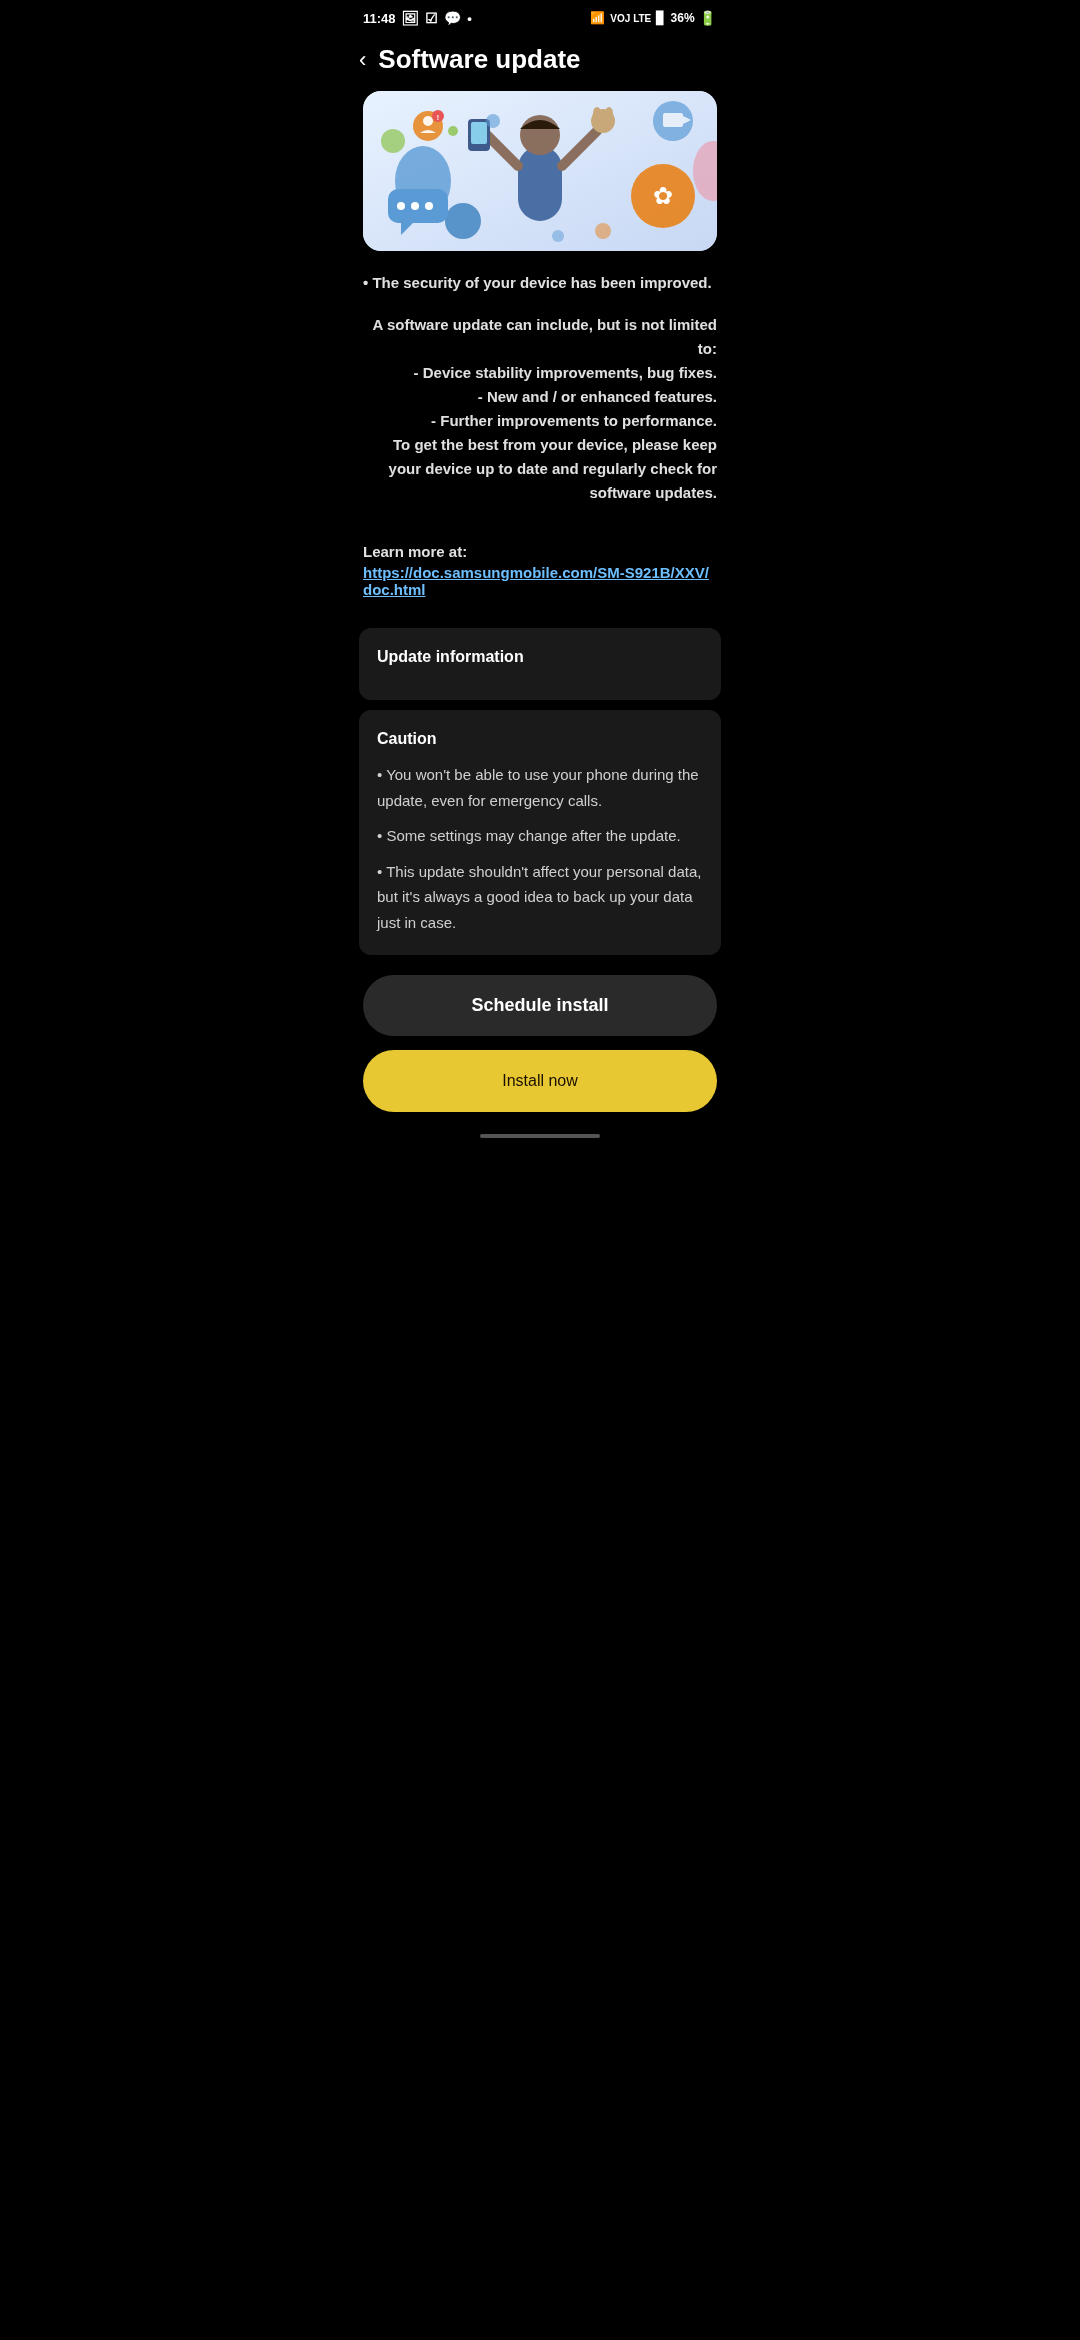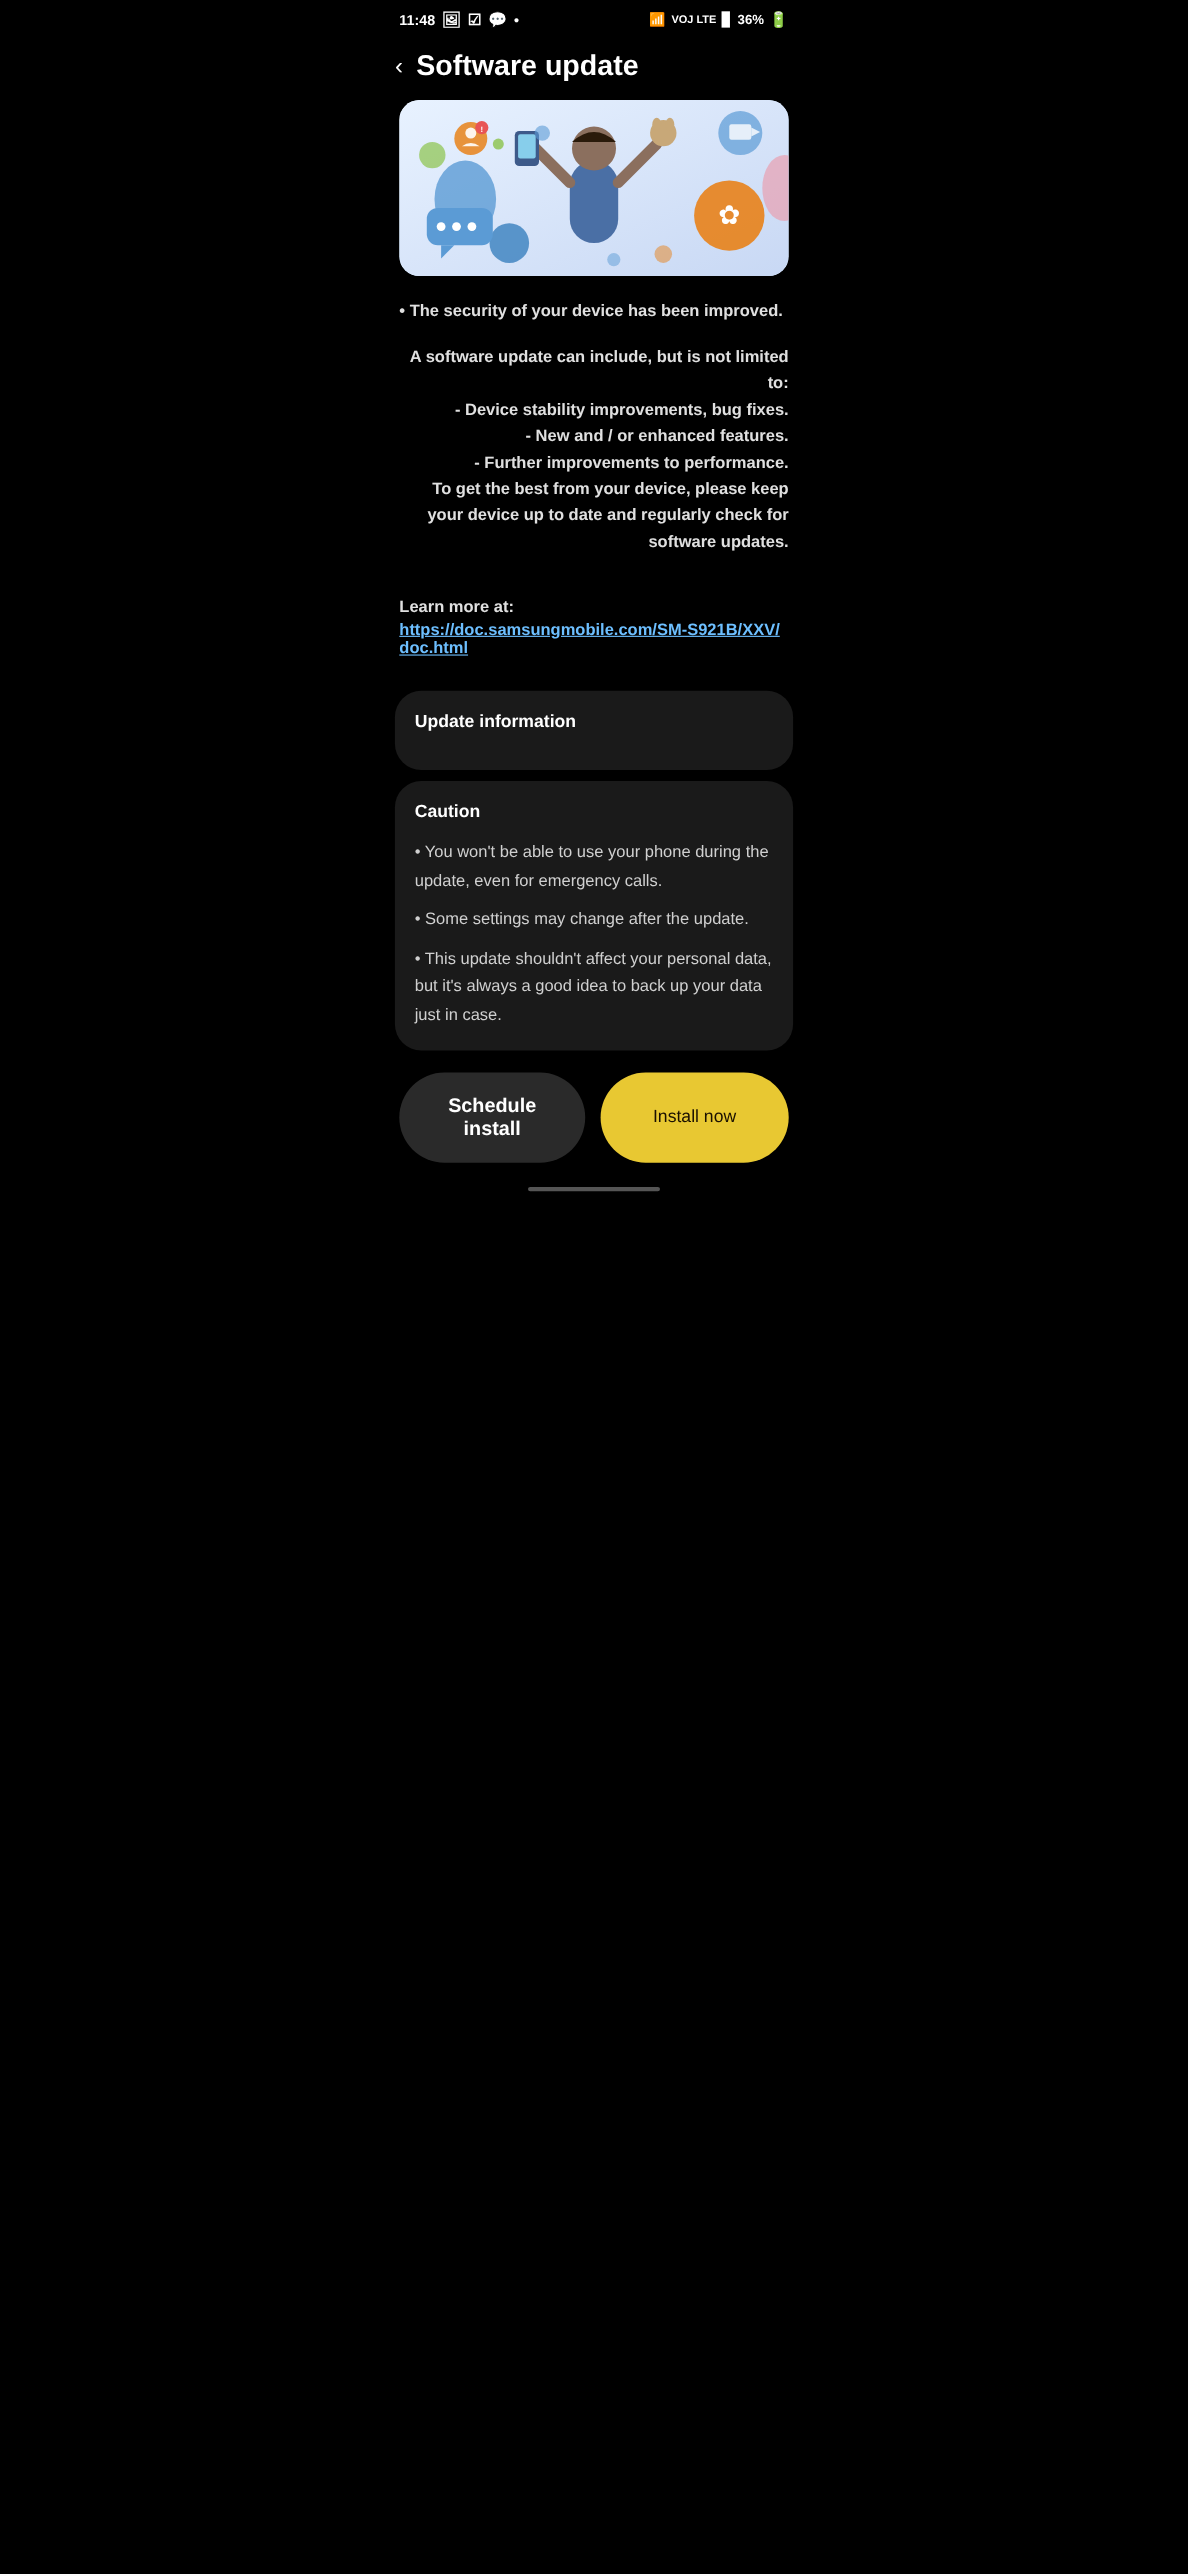--- a/index.html
+++ b/index.html
@@ -92,42 +92,42 @@
       color: #6dbfff;
       font-size: 15px;
       text-decoration: underline;
       display: block;
       margin-top: 4px;
       word-break: break-all;
     }
 
     .card {
       background: #1a1a1a;
-      border-radius: 24px;
+      border-radius: 12px;
       margin: 10px 14px;
       padding: 20px 18px;
     }
 
     .card-title {
       font-size: 16px;
       font-weight: 700;
       color: #fff;
       margin-bottom: 14px;
     }
 
     .card-text {
       color: #d0d0d0;
       font-size: 15px;
       line-height: 1.7;
     }
 
     .button-area {
       padding: 10px 18px 10px 18px;
       display: flex;
-      flex-direction: row;
+      flex-direction: column;
       gap: 14px;
       justify-content: flex-end;
     }
 
     .btn-schedule {
       background: #2a2a2a;
       color: #fff;
       border: none;
       border-radius: 50px;
       padding: 20px;

